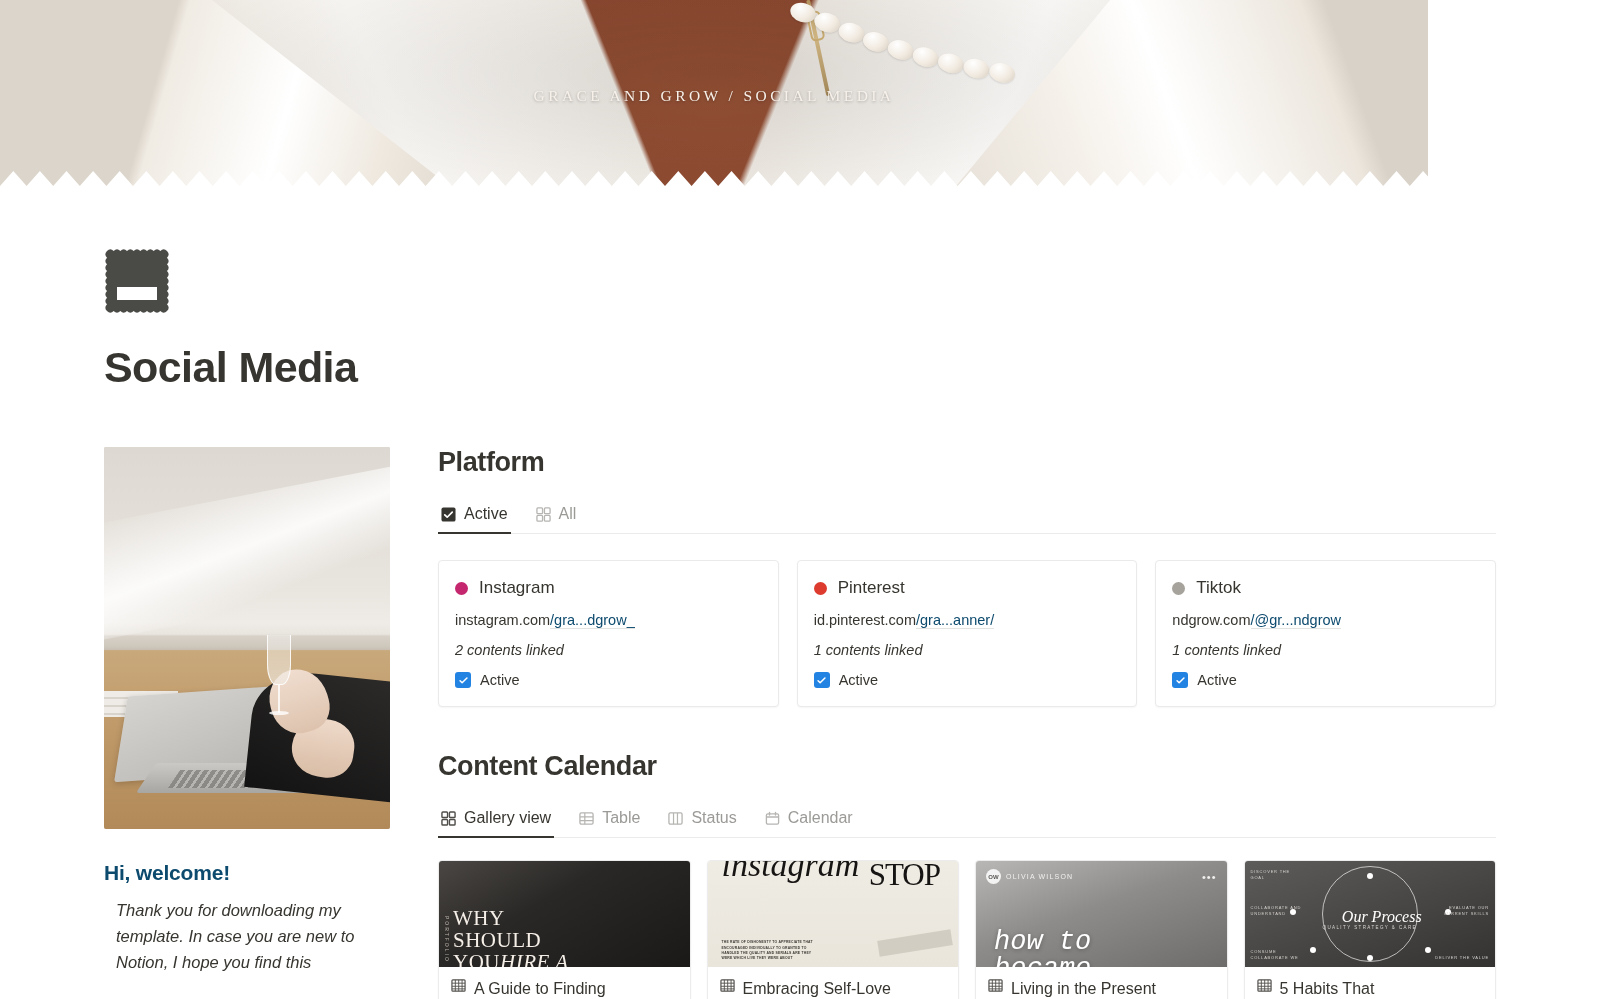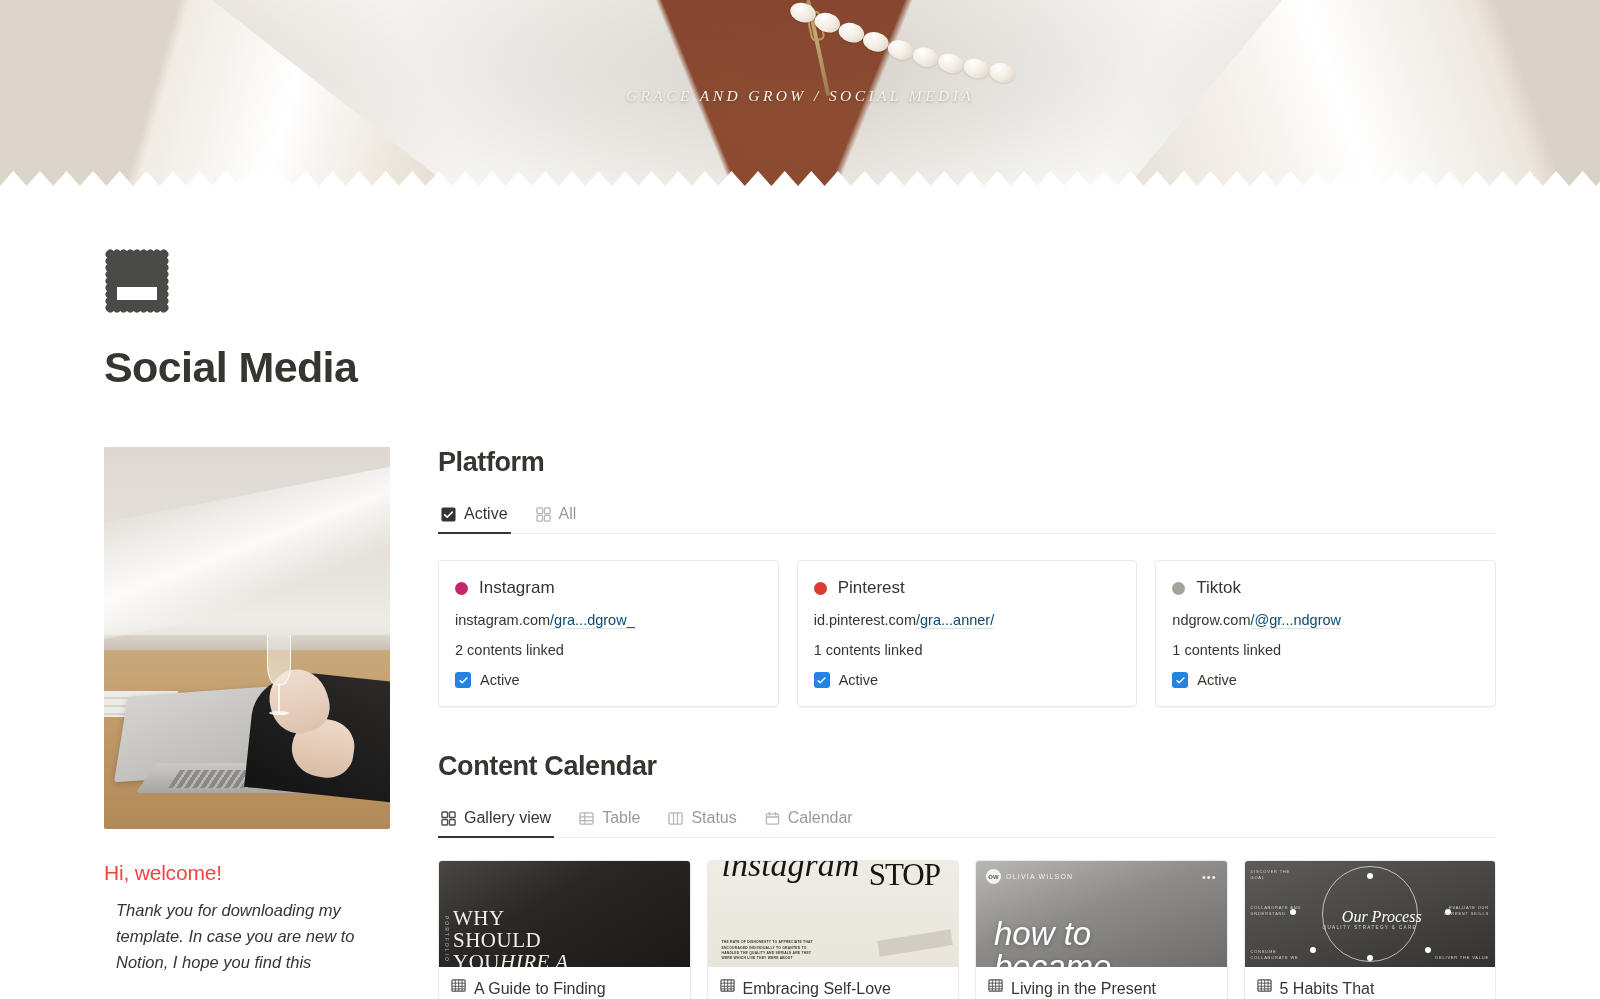--- a/index.html
+++ b/index.html
@@ -10,25 +10,24 @@
     overflow: hidden;
     background: #ffffff;
     font-family: "Liberation Sans", sans-serif;
     color: #37352f;
     -webkit-font-smoothing: antialiased;
   }
 
   
   .cover {
     position: relative;
-    width: 1600px;
+    width: 1428px;
     height: 186px;
     overflow: hidden;
     background: #15803d;
-    font-style: italic;
   }
   .cover-photo {
     position: absolute;
     inset: 0;
     background:
       
       radial-gradient(ellipse 60% 120% at 50% 40%, rgba(0,0,0,0.10), rgba(0,0,0,0) 70%),
       
       linear-gradient(248deg, rgba(216,209,199,0) 0%, rgba(216,209,199,0) 56%, #f3efe9 56.4%, #fbf9f6 72%, #e6e0d7 86%, #dcd5cb 100%),
       
@@ -242,22 +241,22 @@
   .sp-stack {
     position: absolute;
     left: 0; bottom: 112px;
     width: 74px; height: 26px;
     background: repeating-linear-gradient(180deg, #efece7 0 6px, #d8d3cb 6px 8px);
   }
 
   .side-heading {
     margin: 32px 0 12px 0;
     font-size: 21px;
-    font-weight: normal;
-    color: #ef4444;
+    font-weight: bold;
+    color: #0c4a6e;
     letter-spacing: -0.2px;
   }
   .side-body {
     font-size: 16.5px;
     line-height: 1.58;
     font-style: italic;
     color: #37352f;
     margin: 12px;
   }
 
@@ -328,20 +327,21 @@
   .card-url {
     font-size: 14.5px;
     margin-bottom: 14px;
     color: #37352f;
   }
   .card-url .path { color: #0c4a6e; border-bottom: 1px solid #e3e3e2; }
   .card-meta {
     font-size: 14.5px;
     color: #37352f;
     margin-bottom: 14px;
+    font-style: italic;
   }
   .card-check {
     display: flex;
     align-items: center;
     gap: 9px;
     font-size: 14.5px;
     color: #37352f;
   }
   .cbox {
     width: 16px; height: 16px;
@@ -426,23 +426,24 @@
   .t3 .t-av {
     width: 15px; height: 15px; border-radius: 50%;
     background: rgba(255,255,255,.85);
     color: #5a5856; font-size: 6px; font-weight: bold;
     display: flex; align-items: center; justify-content: center;
   }
   .t3 .t-name { color: #f2f0ee; font-size: 7px; letter-spacing: 1.2px; }
   .t3 .t-dots { position: absolute; right: 10px; top: 10px; color: #f2f0ee; font-size: 11px; letter-spacing: 1px; }
   .t3 .t-how {
     position: absolute; left: 18px; bottom: -16px;
-    font-family: Liberation Sans, sans-serif;
-    color: #fff; font-size: 33px; font-style: italic; line-height: 1;
+    font-family: Liberation Mono, monospace;
+    color: #fff; font-size: 27px; font-style: italic; line-height: 1;
     text-shadow: 0 1px 4px rgba(0,0,0,.3);
+    text-align: right;
   }
   .t4 { background: linear-gradient(160deg, #5e5c5a 0%, #474543 55%, #343231 100%); }
   .t4 .t-ring {
     position: absolute; left: 50%; top: 50%;
     width: 96px; height: 96px; margin: -48px 0 0 -48px;
     border: 1px solid rgba(255,255,255,.65);
     border-radius: 50%;
   }
   .t4 .t-node {
     position: absolute; width: 6px; height: 6px; border-radius: 50%;

